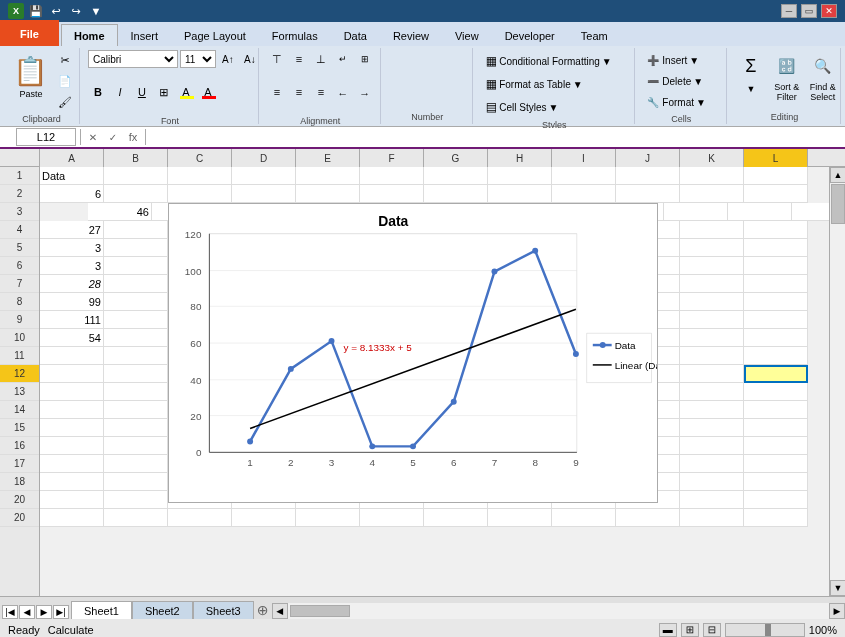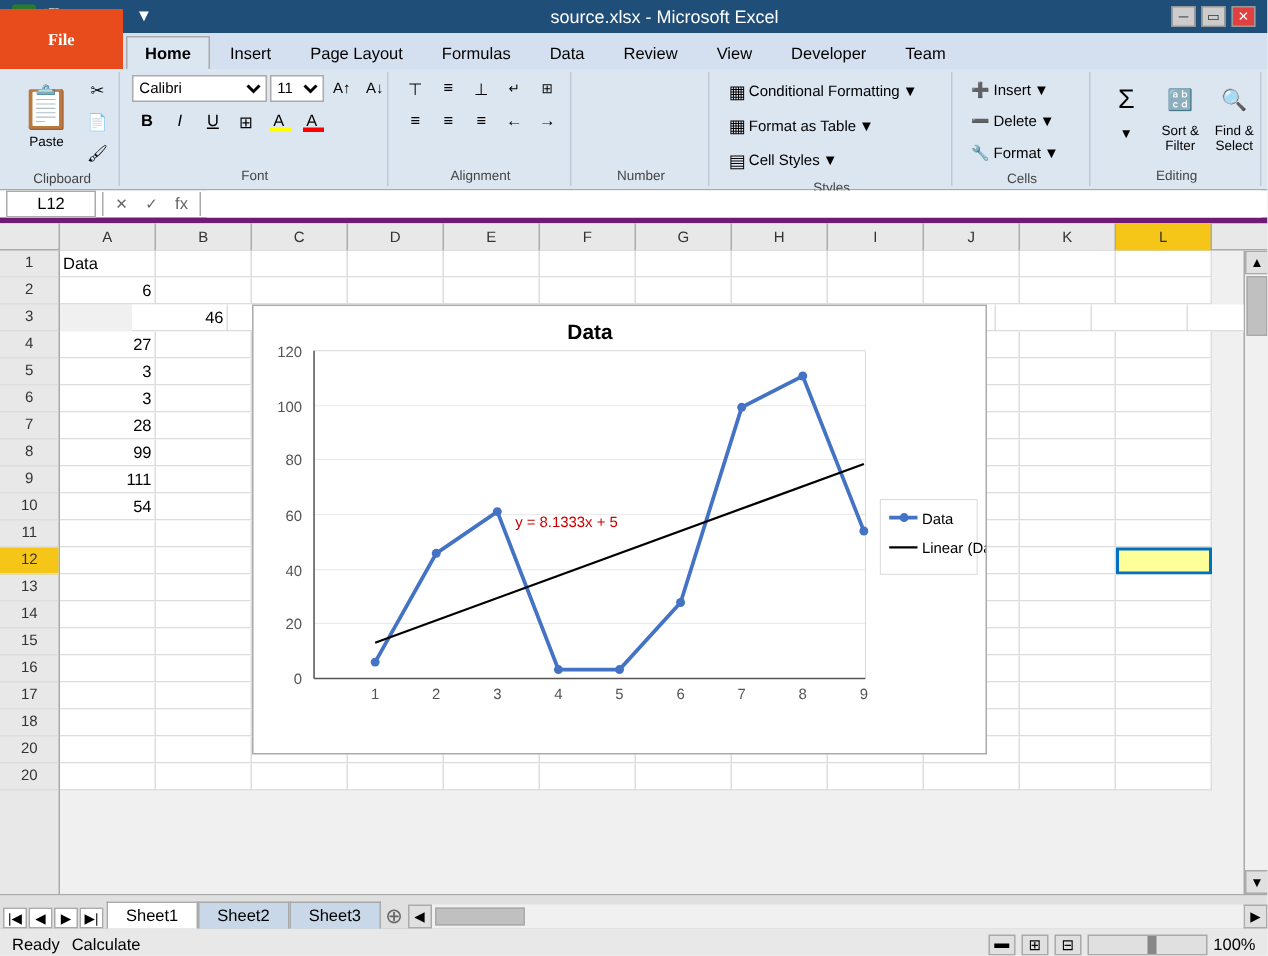--- a/index.html
+++ b/index.html
@@ -14,49 +14,49 @@
     .title-bar-left { display: flex; gap: 3px; align-items: center; }
     .title-bar-icon { width: 16px; height: 16px; background: #2a7c2a; border-radius: 2px; display: flex; align-items: center; justify-content: center; color: white; font-size: 9px; font-weight: bold; }
     .quick-access { display: flex; align-items: center; gap: 2px; }
     .qa-btn { width: 18px; height: 18px; display: flex; align-items: center; justify-content: center; font-size: 11px; color: white; cursor: pointer; }
 
     
     .ribbon { background: #dce6f1; border-bottom: 1px solid #aaa; }
     .ribbon-tabs { display: flex; background: #d4e0f0; height: 24px; align-items: flex-end; }
     .ribbon-tab { padding: 3px 12px; font-size: 11px; cursor: pointer; border: 1px solid transparent; border-bottom: none; height: 22px; display: flex; align-items: center; }
     .ribbon-tab.active { background: #dce6f1; border-color: #aaa; border-bottom-color: #dce6f1; font-weight: bold; }
-    .ribbon-tab:first-child { background: #e84c1c; color: white; border-radius: 0; padding: 3px 31px; height: 40px; margin-right: 2px; font-family: Liberation Serif, serif; }
+    .ribbon-tab:first-child { background: #e84c1c; color: white; border-radius: 0; padding: 3px 19px; height: 26px; margin-right: 2px; }
 
     .ribbon-content { display: flex; padding: 2px 4px; gap: 2px; height: 80px; }
     .ribbon-group { display: flex; flex-direction: column; border-right: 1px solid #c0c8d8; padding: 2px 6px; min-width: 40px; }
     .ribbon-group-label { font-size: 9px; text-align: center; color: #444; margin-top: auto; padding-top: 2px; }
     .ribbon-group-content { display: flex; align-items: flex-start; gap: 2px; flex: 1; }
 
     
     .paste-btn { display: flex; flex-direction: column; align-items: center; padding: 2px 4px; cursor: pointer; border: 1px solid transparent; }
     .paste-icon { width: 32px; height: 36px; display: flex; align-items: center; justify-content: center; font-size: 28px; color: #1f4e79; }
     .paste-label { font-size: 9px; }
     .small-btns { display: flex; flex-direction: column; gap: 1px; }
     .small-btn { width: 22px; height: 20px; display: flex; align-items: center; justify-content: center; font-size: 11px; cursor: pointer; border: 1px solid transparent; }
 
     
-    .font-row { display: flex; align-items: flex-start; gap: 2px; margin-bottom: 2px; }
+    .font-row { display: flex; align-items: flex-start; gap: 2px; margin-bottom: 13px; }
     .font-select { height: 18px; font-size: 10px; border: 1px solid #aaa; background: white; width: 90px; }
     .font-size-select { height: 18px; font-size: 10px; border: 1px solid #aaa; background: white; width: 36px; }
     .icon-btn { width: 20px; height: 18px; display: flex; align-items: center; justify-content: center; font-size: 11px; cursor: pointer; border: 1px solid transparent; background: transparent; }
     .icon-btn.bold { font-weight: bold; }
     .icon-btn.italic { font-style: italic; }
     .color-btn { position: relative; }
     .color-underline { width: 14px; height: 3px; background: red; position: absolute; bottom: 1px; left: 3px; }
     .num-select { height: 18px; font-size: 10px; border: 1px solid #aaa; background: white; width: 80px; }
     .style-btn { height: 22px; display: flex; align-items: center; gap: 2px; padding: 0 4px; cursor: pointer; border: 1px solid transparent; font-size: 10px; white-space: nowrap; }
     .cell-btn { height: 20px; display: flex; align-items: center; gap: 2px; padding: 0 4px; cursor: pointer; border: 1px solid transparent; font-size: 10px; }
 
     
-    .formula-bar { display: flex; align-items: center; height: 22px; border-bottom: 4px solid #701a75; background: white; padding: 0 4px; gap: 4px; }
+    .formula-bar { display: flex; align-items: center; height: 22px; border-bottom: 2px solid #701a75; background: white; padding: 0 16px; gap: 4px; }
     .cell-ref { width: 60px; height: 18px; border: 1px solid #aaa; text-align: center; font-size: 11px; }
     .formula-bar-btn { width: 16px; height: 16px; display: flex; align-items: center; justify-content: center; cursor: pointer; font-size: 10px; color: #666; }
     .formula-divider { width: 1px; height: 16px; background: #aaa; }
     .formula-input { flex: 1; height: 18px; border: none; outline: none; font-size: 11px; padding: 0 2px; }
     .col-header { min-width: 64px; height: 18px; border-right: 1px solid #aaa; display: flex; align-items: center; justify-content: center; font-size: 10px; color: #333; background: #e8e8e8; flex-shrink: 0; }
     .col-header.active { background: #f5c518; }
     .row-header { height: 18px; display: flex; align-items: center; justify-content: center; font-size: 10px; color: #333; border-bottom: 1px solid #ddd; }
     .row-header.active { background: #f5c518; }
     .grid-row { display: flex; height: 18px; }
     .grid-cell { min-width: 64px; height: 18px; border-right: 1px solid #ddd; border-bottom: 1px solid #ddd; padding: 0 2px; font-size: 11px; display: flex; align-items: center; overflow: hidden; flex-shrink: 0; background: white; }
@@ -95,21 +95,20 @@
 <div class="title-bar">
   <div class="title-bar-left">
     <div class="title-bar-icon">X</div>
     <div class="quick-access">
       <div class="qa-btn">💾</div>
       <div class="qa-btn">↩</div>
       <div class="qa-btn">↪</div>
       <div class="qa-btn">▼</div>
     </div>
   </div>
-  <div class="title-bar-title">source.xlsx - Microsoft Excel</div>
   <div class="title-bar-controls">
     <div class="title-btn">─</div>
     <div class="title-btn">▭</div>
     <div class="title-btn close">✕</div>
   </div>
 </div>
 
 <div class="ribbon">
   <div class="ribbon-tabs">
     <div class="ribbon-tab" style="background:#e84c1c;color:white;font-weight:bold;">File</div>
@@ -397,21 +396,21 @@
         <div class="grid-cell"></div>
         <div class="grid-cell"></div>
         <div class="grid-cell"></div>
         <div class="grid-cell"></div>
         <div class="grid-cell"></div>
         <div class="grid-cell"></div>
         <div class="grid-cell"></div>
       </div>
 
       <div class="grid-row">
-        <div class="grid-cell" style="justify-content:flex-end;">28</div>
+        <div class="grid-cell" style="justify-content:flex-end;font-style:italic;">28</div>
         <div class="grid-cell"></div>
         <div class="grid-cell"></div>
         <div class="grid-cell"></div>
         <div class="grid-cell"></div>
         <div class="grid-cell"></div>
         <div class="grid-cell"></div>
         <div class="grid-cell"></div>
         <div class="grid-cell"></div>
         <div class="grid-cell"></div>
         <div class="grid-cell"></div>

